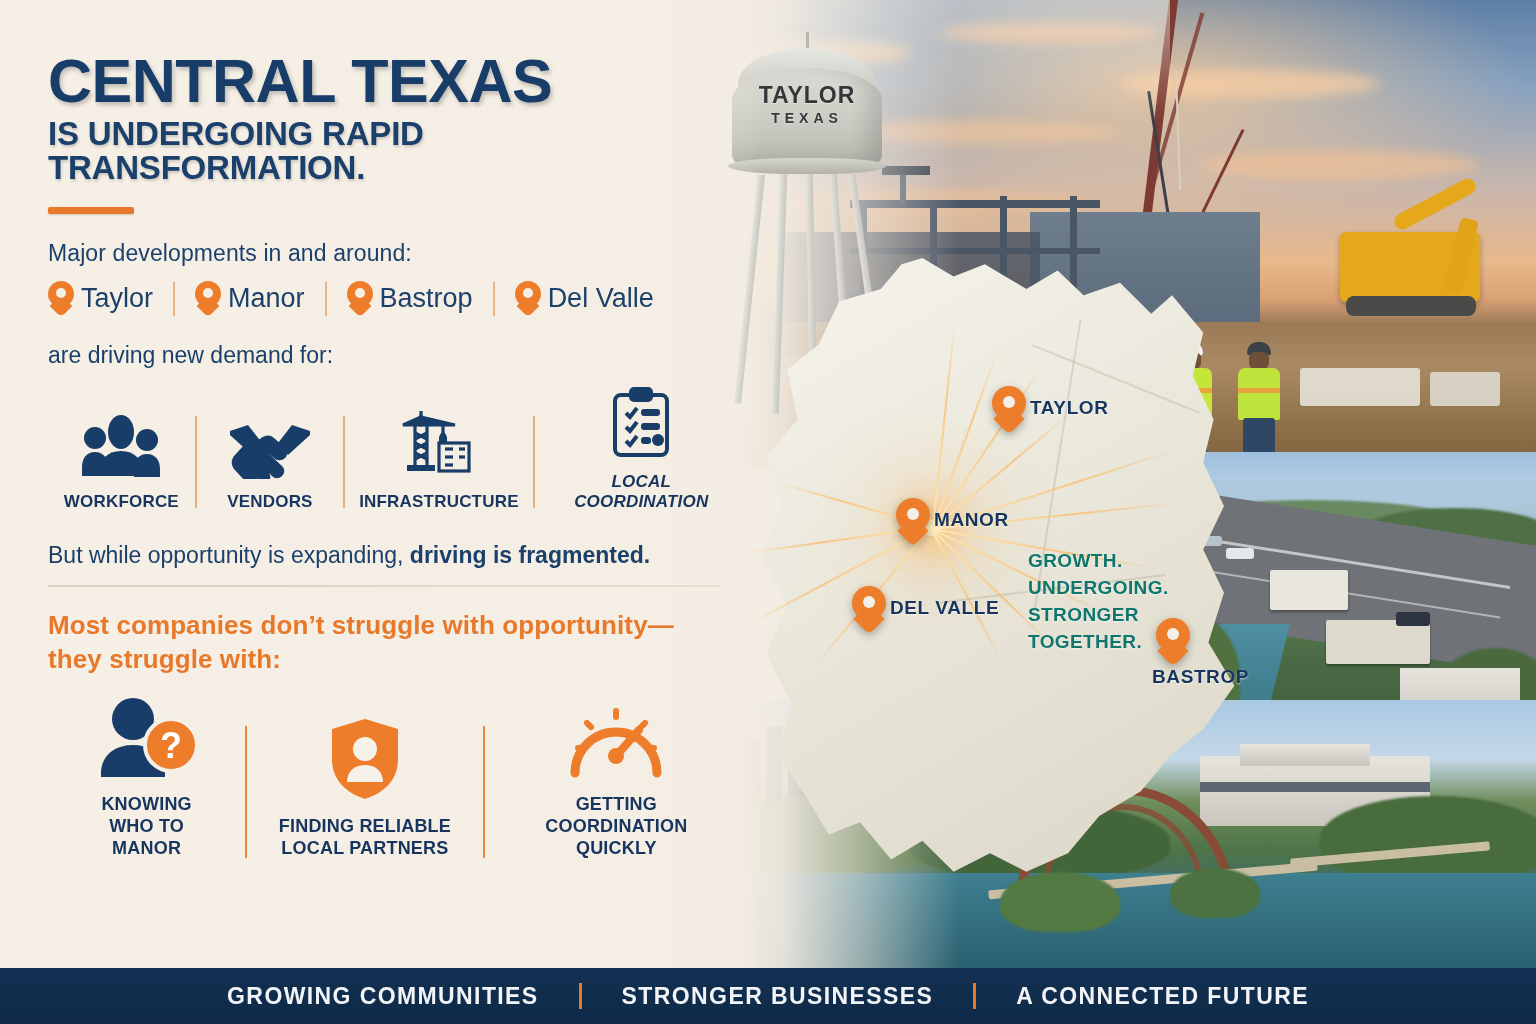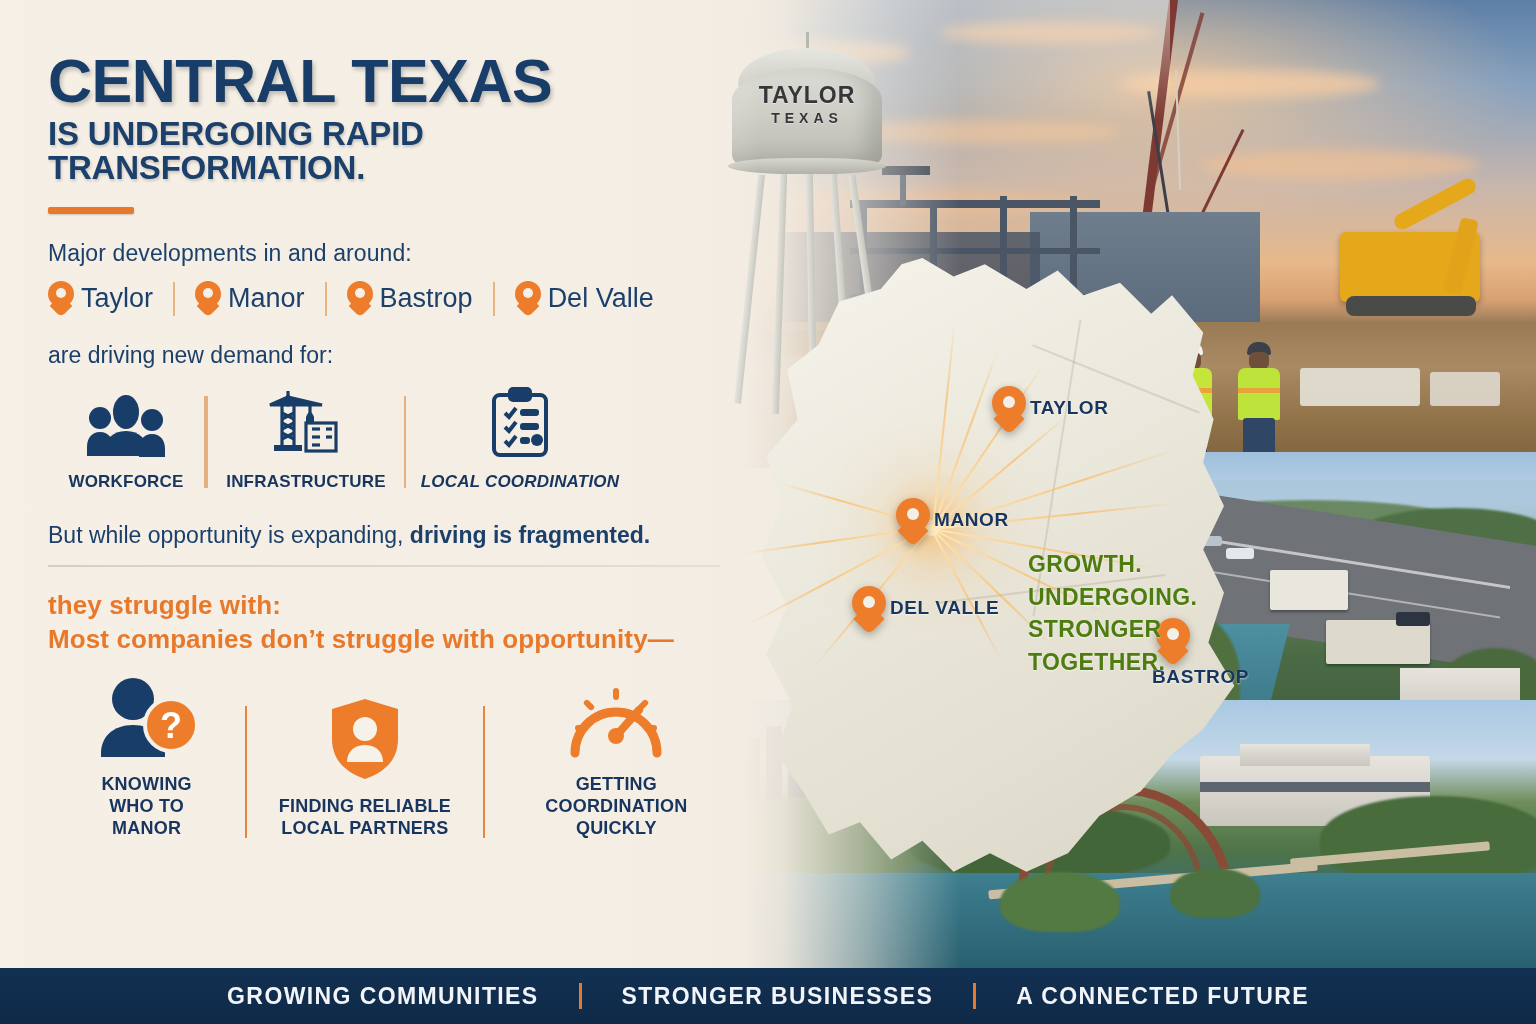--- a/index.html
+++ b/index.html
@@ -89,21 +89,21 @@
 
   .pin{position:absolute;}
   .pin-glyph{width:34px;height:46px;position:relative;filter:drop-shadow(0 3px 4px rgba(0,0,0,.3));}
   .pin-glyph .body{position:absolute;left:0;top:0;width:34px;height:34px;background:#ED7D2B;border-radius:50% 50% 50% 50%;}
   .pin-glyph .tip{position:absolute;left:6px;top:22px;width:22px;height:22px;background:#ED7D2B;
     transform:rotate(45deg);border-radius:0 0 6px 0;}
   .pin-glyph .hole{position:absolute;left:11px;top:10px;width:12px;height:12px;border-radius:50%;background:#f4efe7;z-index:2;}
   .pin-label{position:absolute;left:38px;top:11px;white-space:nowrap;color:#17355f;
     font-weight:700;font-size:19px;letter-spacing:.6px;text-shadow:0 1px 2px rgba(255,255,255,.6);}
   .pin-label.below{left:-4px;top:48px;}
-  .map-tag{position:absolute;left:272px;top:290px;color:#4d7c0f;font-weight:700;font-size:23px;
+  .map-tag{position:absolute;left:272px;top:290px;color:#0f766e;font-weight:700;font-size:19px;
     line-height:1.42;letter-spacing:.4px;text-shadow:0 1px 2px rgba(255,255,255,.55);}
 
   
   .panel{position:absolute;left:0;top:0;width:760px;height:968px;
     background:linear-gradient(90deg,#f5efe6 0%,#f4eee4 62%,rgba(244,238,228,.96) 82%,rgba(244,238,228,.0) 100%);}
   .pad{position:absolute;left:48px;top:0;width:700px;}
 
   h1.title{margin:0;padding-top:52px;color:#173D68;font-size:61px;line-height:.96;
     font-weight:700;letter-spacing:-.5px;font-stretch:condensed;
     text-shadow:2px 3px 4px rgba(0,0,0,.22);}
@@ -354,20 +354,32 @@
               <path d="M13 37C4 37 0 44 0 52v9h26v-9c0-8-4-15-13-15z"></path>
               <circle cx="65" cy="25" r="11"></circle>
               <path d="M65 39c-9 0-13 7-13 15v8h26v-8c0-8-4-15-13-15z"></path>
             </svg>
           </div>
           <div class="cap">WORKFORCE</div>
         </div>
 
         <div class="vline"></div>
 
+        <div class="icol" style="width:128px;">
+          <div class="ico">
+            <svg width="88" height="58" viewBox="0 0 88 58" fill="#173D68">
+              <path d="M4 10 L22 4 L36 22 L26 34 L4 14 Z"></path>
+              <path d="M84 10 L66 4 L52 22 L62 34 L84 14 Z"></path>
+              <path d="M34 18c4-4 10-5 14-1l10 9c4 3 4 8 1 11-3 3-8 3-11 0l-6-5 14 13c3 3 3 7 0 10-3 3-7 3-10 0l-3-3c2 3 2 6-1 8-3 2-7 2-9-1l-2-2c1 3 0 6-3 7-3 1-6 0-8-3L8 48c-3-4-3-9 0-13l12-13z"></path>
+              <rect x="18" y="36" width="16" height="5" rx="2.5" transform="rotate(-36 26 38)"></rect>
+              <rect x="23" y="43" width="14" height="5" rx="2.5" transform="rotate(-36 30 45)"></rect>
+            </svg>
+          </div>
+          <div class="cap">VENDORS</div>
+        </div>
 
         <div class="vline"></div>
 
         <div class="icol" style="width:168px;">
           <div class="ico">
             <svg width="84" height="72" viewBox="0 0 84 72" fill="none" stroke="#173D68" stroke-width="3.2">
               <path d="M24 10 L6 18 L24 18 Z" fill="#173D68"></path>
               <path d="M24 10 L58 18 L24 18 Z" fill="#173D68"></path>
               <line x1="24" y1="4" x2="24" y2="18"></line>
               <line x1="18" y1="18" x2="18" y2="58"></line>
@@ -412,22 +424,22 @@
         </div>
       </div>
 
       <div class="frag">
         <span>But while opportunity is expanding, </span><b>driving is fragmented.</b>
       </div>
 
       <div class="hr"></div>
 
       <div class="punch">
+        <div>Most companies don’t struggle with opportunity—</div>
         <div>they struggle with:</div>
-        <div>Most companies don’t struggle with opportunity—</div>
       </div>
 
       <div class="iconrow2">
 
         <div class="icol2" style="width:158px;">
           <div class="ico">
             <svg width="104" height="82" viewBox="0 0 104 82">
               <circle cx="38" cy="22" r="21" fill="#173D68"></circle>
               <path d="M38 48C18 48 6 60 6 76v4h64v-4c0-16-12-28-32-28z" fill="#173D68"></path>
               <circle cx="76" cy="48" r="26" fill="#ED7D2B" stroke="#f4efe7" stroke-width="4"></circle>

